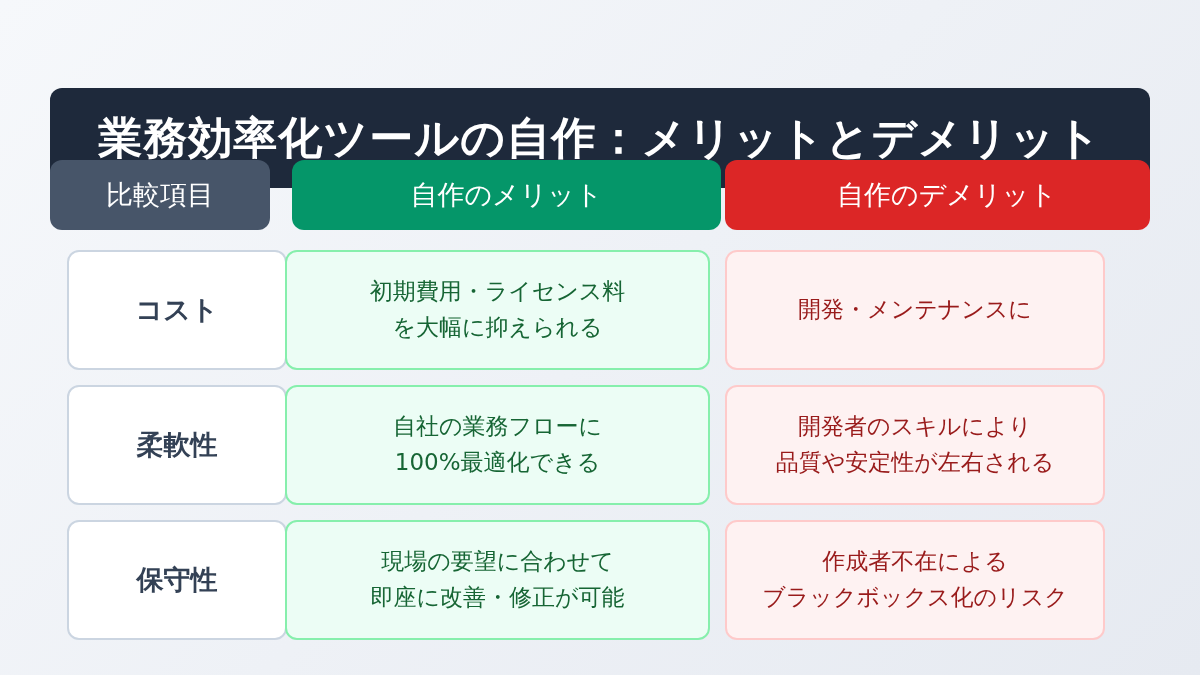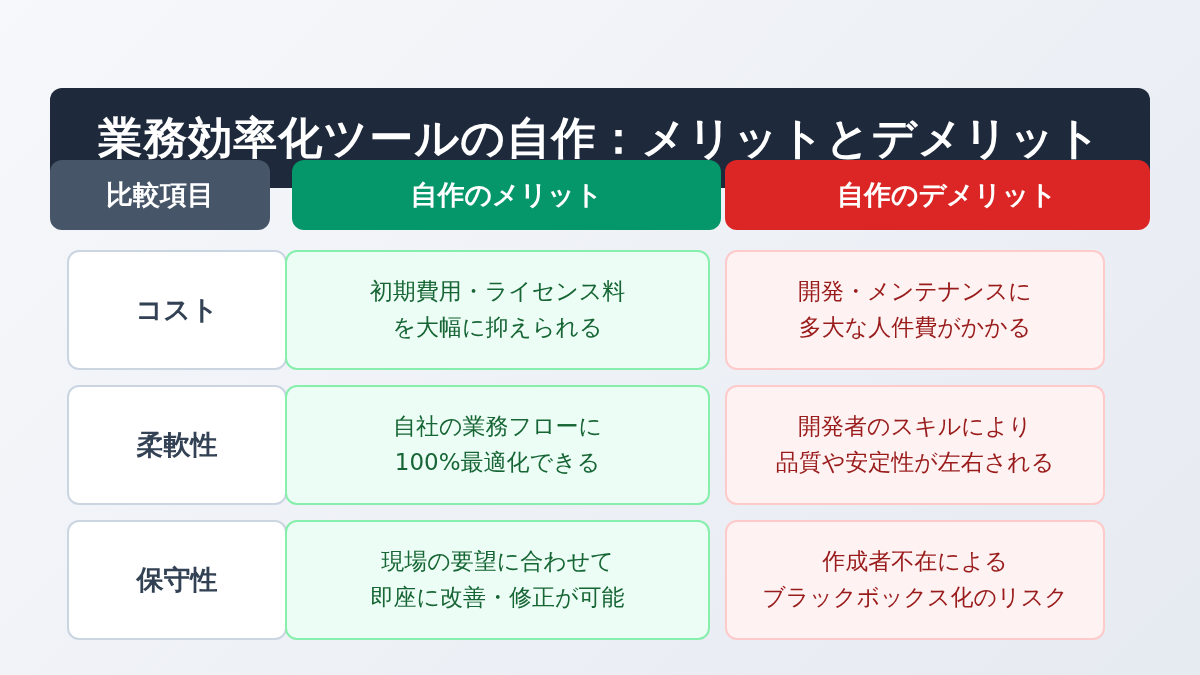--- a/index.html
+++ b/index.html
@@ -12,21 +12,21 @@
   .title-bar {
     position: absolute; left: 50px; top: 40px; width: 1100px; height: 100px;
     background: #1e293b; border-radius: 12px;
     display: flex; align-items: center; justify-content: center;
     color: #ffffff; font-size: 44px; font-weight: bold; letter-spacing: 1px; margin-top: 48px;
   }
   .cell {
     position: absolute; box-sizing: border-box; border-radius: 12px;
     display: flex; align-items: center; justify-content: center; text-align: center;
   }
-  .hdr { top: 160px; height: 70px; color: #fff; font-weight: bold; font-size: 27px; }
+  .hdr { top: 160px; height: 70px; color: #fff; font-weight: normal; font-size: 27px; }
   .hdr.item { left: 50px; width: 220px; background: #475569; }
   .hdr.merit { left: 292px; width: 429px; background: #059669; }
   .hdr.demerit { left: 725px; width: 425px; background: #dc2626; padding-left: 19px; }
   .row-label {
     left: 67px; width: 220px; height: 120px;
     background: #ffffff; border: 2px solid #cbd5e1;
     color: #334155; font-weight: bold; font-size: 27px;
   }
   .merit-cell {
     left: 285px; width: 425px; height: 120px;
@@ -53,21 +53,20 @@
 <div class="cell row-label r0">コスト</div>
 <div class="cell merit-cell r0 lines">
   <div>
     <span>初期費用・ライセンス料</span>
     <span>を大幅に抑えられる</span>
   </div>
 </div>
 <div class="cell demerit-cell r0 lines">
   <div>
     <span>開発・メンテナンスに</span>
-    <span>多大な人件費がかかる</span>
   </div>
 </div>
 
 <div class="cell row-label r1">柔軟性</div>
 <div class="cell merit-cell r1 lines">
   <div>
     <span>自社の業務フローに</span>
     <span>100%最適化できる</span>
   </div>
 </div>

